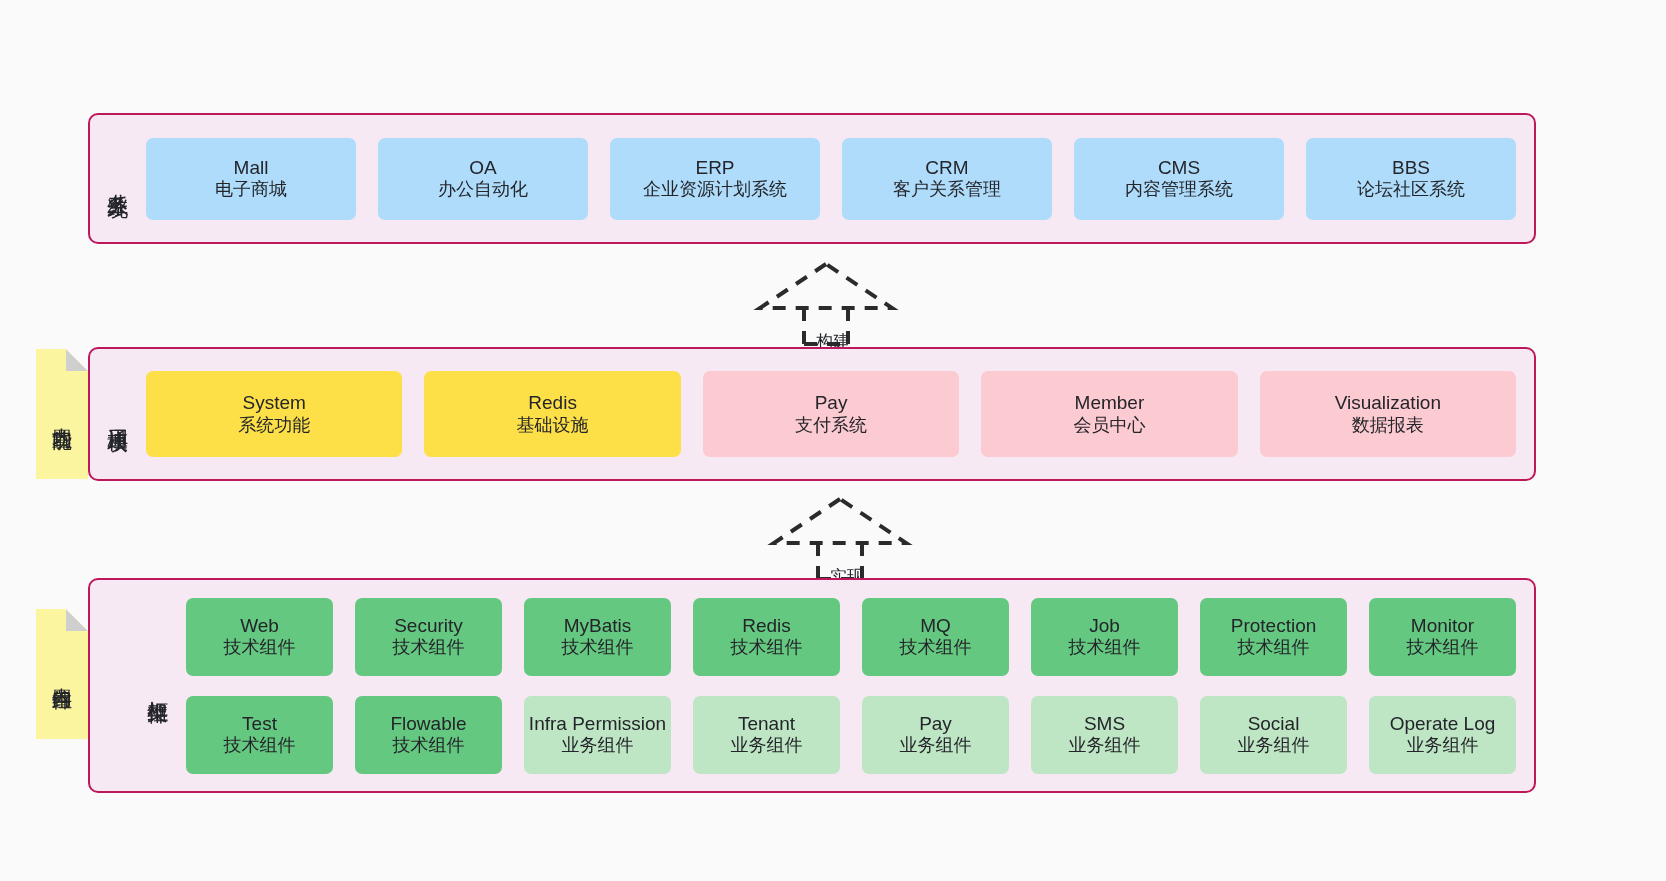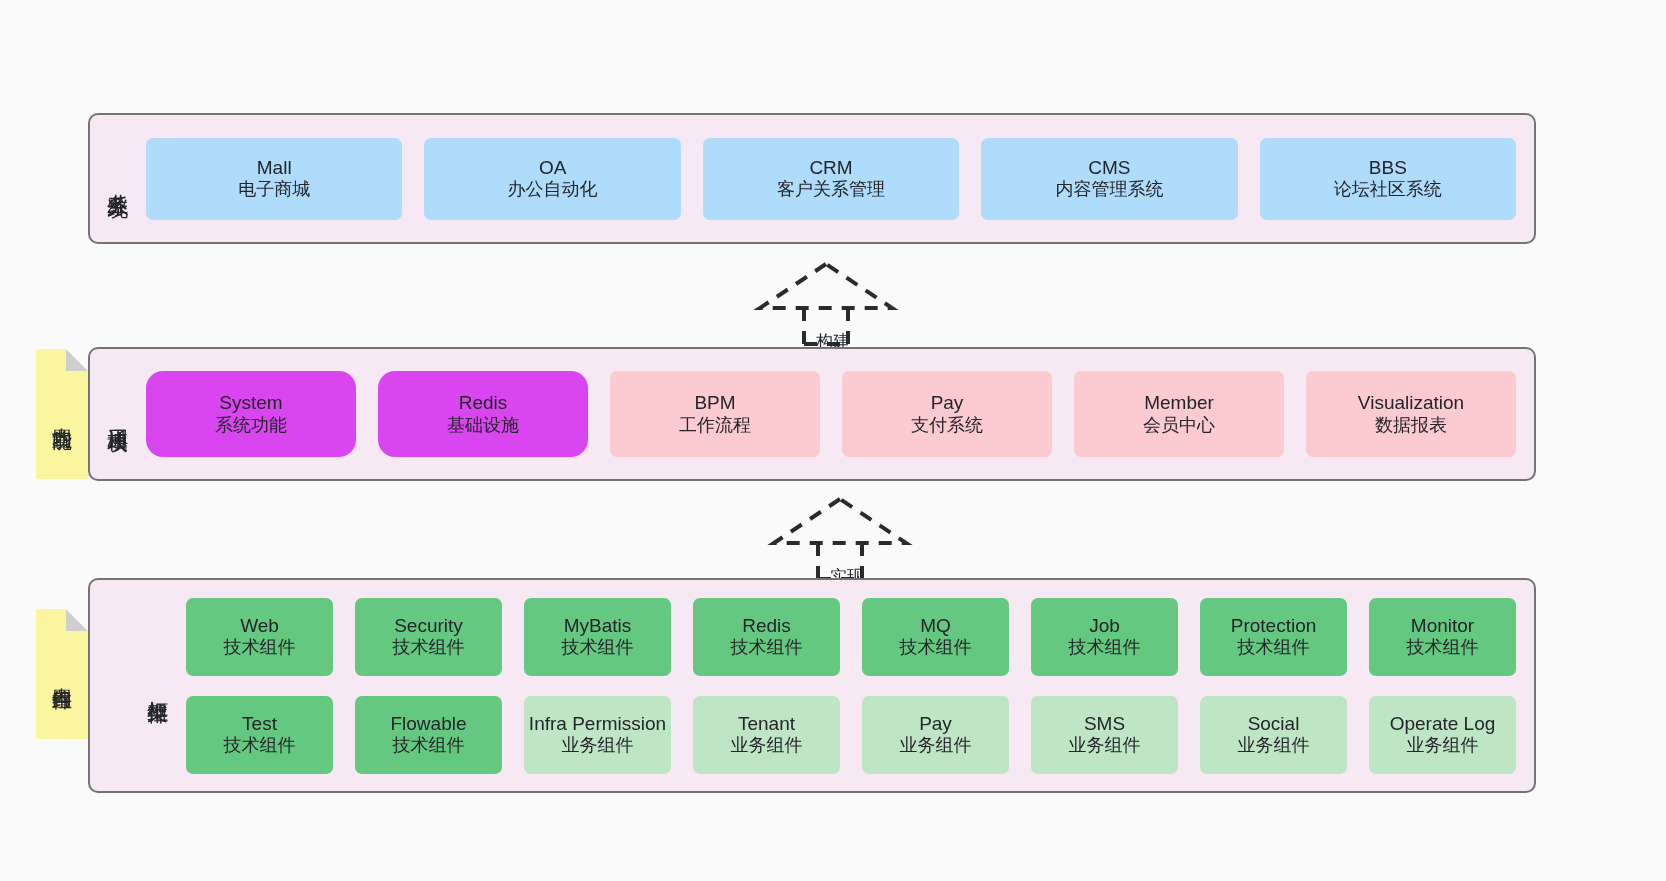--- a/index.html
+++ b/index.html
@@ -15,21 +15,21 @@
     position: relative;
     width: 1666px;
     height: 881px;
     background: #fafafa;
   }
 
   
   .layer {
     position: absolute;
     background: #f7e9f4;
-    border: 2px solid #737373;
+    border: 2px solid #be185d;
     border-radius: 10px;
     display: flex;
     align-items: stretch;
   }
   .layer-title {
     width: 56px;
     flex: 0 0 56px;
     display: flex;
     align-items: center;
     justify-content: center;
@@ -70,21 +70,21 @@
   }
   .cell .t1 { font-size: 19px; }
   .cell .t2 { font-size: 18px; }
 
   .h-biz   { height: 82px; }
   .h-mod   { height: 86px; }
   .h-comp  { height: 78px; }
 
   
   .c-blue        { background: #afdcfb; }
-  .c-red         { background: #d946ef; border-radius: 17px; }
+  .c-red         { background: #fde047; }
   .c-pink        { background: #fccad1; }
   .c-green       { background: #65c880; }
   .c-lightgreen  { background: #bfe6c4; }
 
   
   .note {
     position: absolute;
     background: #fbf5a0;
     display: flex;
     align-items: center;
@@ -143,20 +143,24 @@
       <div class="row">
         <div class="cell c-blue h-biz">
           <span class="t1">Mall</span>
           <span class="t2">电子商城</span>
         </div>
         <div class="cell c-blue h-biz">
           <span class="t1">OA</span>
           <span class="t2">办公自动化</span>
         </div>
         <div class="cell c-blue h-biz">
+          <span class="t1">ERP</span>
+          <span class="t2">企业资源计划系统</span>
+        </div>
+        <div class="cell c-blue h-biz">
           <span class="t1">CRM</span>
           <span class="t2">客户关系管理</span>
         </div>
         <div class="cell c-blue h-biz">
           <span class="t1">CMS</span>
           <span class="t2">内容管理系统</span>
         </div>
         <div class="cell c-blue h-biz">
           <span class="t1">BBS</span>
           <span class="t2">论坛社区系统</span>
@@ -179,24 +183,20 @@
     <div class="layer-title">通用模块</div>
     <div class="layer-body">
       <div class="row">
         <div class="cell c-red h-mod">
           <span class="t1">System</span>
           <span class="t2">系统功能</span>
         </div>
         <div class="cell c-red h-mod">
           <span class="t1">Redis</span>
           <span class="t2">基础设施</span>
-        </div>
-        <div class="cell c-pink h-mod">
-          <span class="t1">BPM</span>
-          <span class="t2">工作流程</span>
         </div>
         <div class="cell c-pink h-mod">
           <span class="t1">Pay</span>
           <span class="t2">支付系统</span>
         </div>
         <div class="cell c-pink h-mod">
           <span class="t1">Member</span>
           <span class="t2">会员中心</span>
         </div>
         <div class="cell c-pink h-mod">

